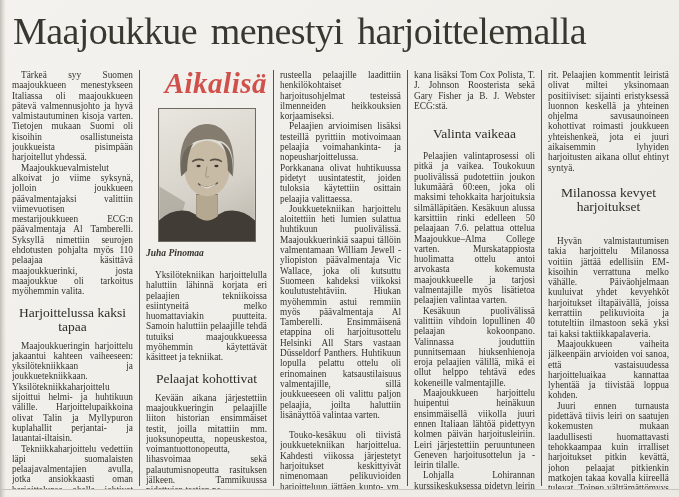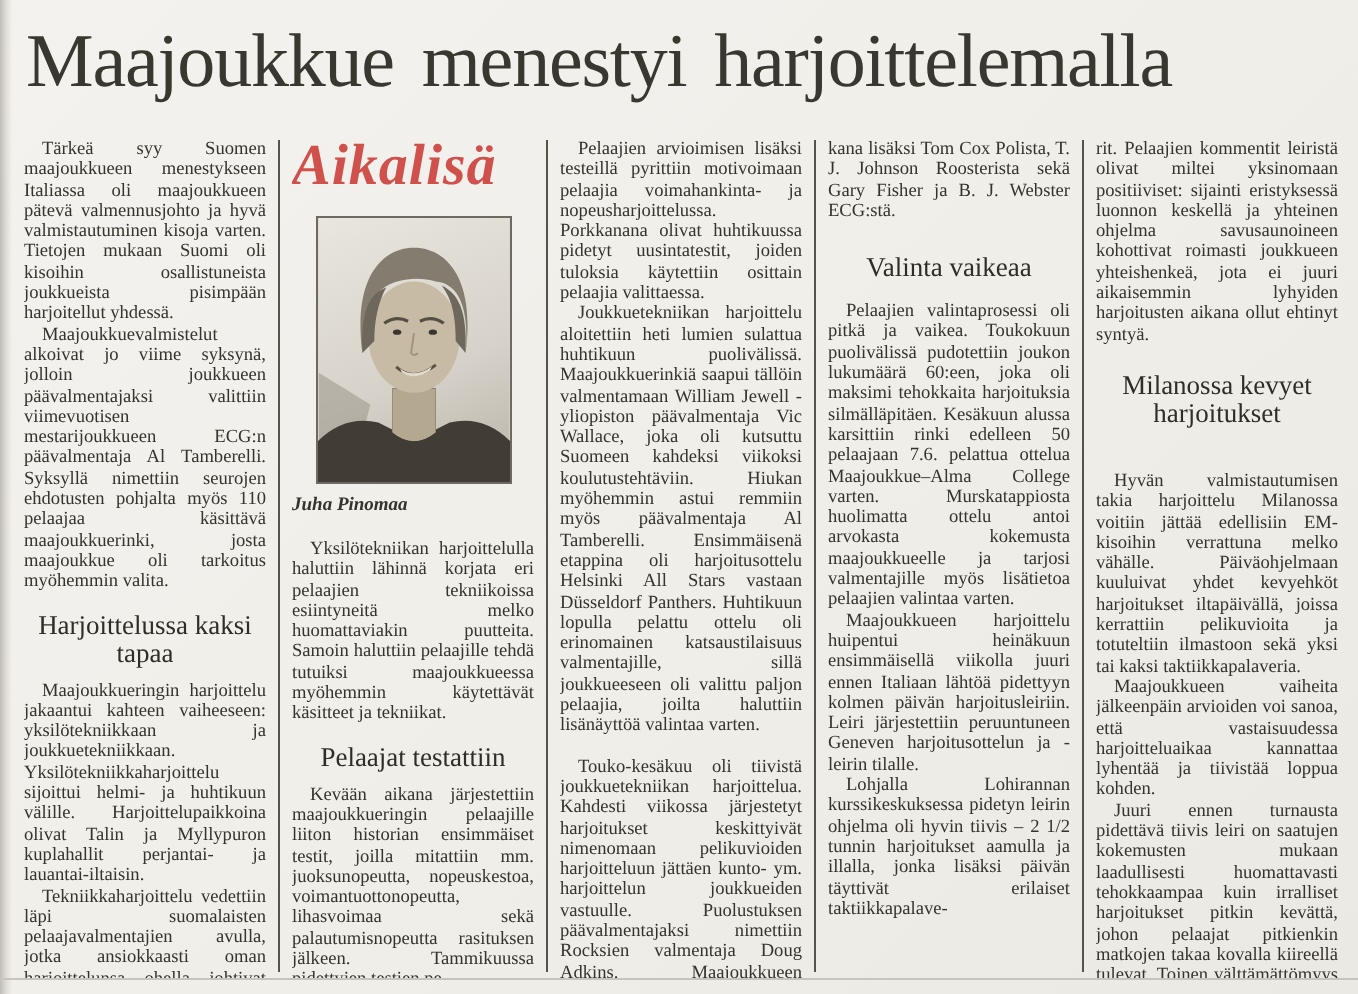--- a/index.html
+++ b/index.html
@@ -43,21 +43,21 @@
   .para.no-indent { text-indent:0; }
   .subhead {
     font-size:13.5px; line-height:14px; font-weight:400;
     text-align:center; margin:9px 0 7px 0; text-indent:0; color:#2f2d27;
   }
   .col5 .subhead { margin:13px 0 22px 0; }
   .col4 .subhead { margin:16px 0 10px 0; }
   .gap-before { margin-top:10px; }
   .masthead {
     font-style:italic; font-weight:700; font-size:29px; line-height:32px;
-    text-align:left; color:#d0504c; margin:-3px 0 9px 0; letter-spacing:0.5px;
+    text-align:right; color:#d0504c; margin:-3px 0 9px 0; letter-spacing:0.5px;
   }
   .photo-frame {
     width:98px; height:134px; margin:0 auto;
     border:1px solid #6e6a62; background:#d9d6cf;
   }
   .photo-frame svg { display:block; width:100%; height:100%; }
   .photo-caption {
     font-style:italic; font-weight:700;
     font-size:9.5px; line-height:11px; margin:6px 0 11px 0; text-indent:0;
   }
@@ -107,38 +107,40 @@
           <path d="M51,52 Q57,49 63,53" stroke="#554e42" stroke-width="1.6" fill="none"></path>
           <ellipse cx="39.5" cy="57.5" rx="2.1" ry="1.3" fill="#3b362d"></ellipse>
           <ellipse cx="57.5" cy="57.5" rx="2.1" ry="1.3" fill="#3b362d"></ellipse>
           <path d="M48,58 L46.5,68 Q48,70 50,68" stroke="#a2937c" stroke-width="1" fill="none"></path>
           <path d="M39,75 Q48,83 59,74" stroke="#5a5245" stroke-width="1.4" fill="none"></path>
           <path d="M41,76 Q48,81 57,75 L56,77 Q48,82 42,78 Z" fill="#e2dccd"></path>
         </svg>
       </div>
       <p class="photo-caption">Juha Pinomaa</p>
       <p class="para">Yksilötekniikan harjoittelulla haluttiin lähinnä korjata eri pelaajien tekniikoissa esiintyneitä melko huomattaviakin puutteita. Samoin haluttiin pelaajille tehdä tutuiksi maajoukkueessa myöhemmin käytettävät käsitteet ja tekniikat.</p>
-      <h2 class="subhead">Pelaajat testattiin</h2>
+      <h2 class="subhead">Pelaajat kohottivat</h2>
       <p class="para">Kevään aikana järjestettiin maajoukkueringin pelaajille liiton historian ensimmäiset testit, joilla mitattiin mm. juoksunopeutta, nopeuskestoa, voimantuottonopeutta, lihasvoimaa sekä palautumisnopeutta rasituksen jälkeen. Tammikuussa pidettyjen testien pe-</p>
     </div>
 
     <div class="rule"></div>
 
     <div class="col col3">
+      <p class="para no-indent">rusteella pelaajille laadittiin henkilökohtaiset harjoitusohjelmat testeissä ilmenneiden heikkouksien korjaamiseksi.</p>
       <p class="para">Pelaajien arvioimisen lisäksi testeillä pyrittiin motivoimaan pelaajia voimahankinta- ja nopeusharjoittelussa. Porkkanana olivat huhtikuussa pidetyt uusintatestit, joiden tuloksia käytettiin osittain pelaajia valittaessa.</p>
       <p class="para">Joukkuetekniikan harjoittelu aloitettiin heti lumien sulattua huhtikuun puolivälissä. Maajoukkuerinkiä saapui tällöin valmentamaan William Jewell -yliopiston päävalmentaja Vic Wallace, joka oli kutsuttu Suomeen kahdeksi viikoksi koulutustehtäviin. Hiukan myöhemmin astui remmiin myös päävalmentaja Al Tamberelli. Ensimmäisenä etappina oli harjoitusottelu Helsinki All Stars vastaan Düsseldorf Panthers. Huhtikuun lopulla pelattu ottelu oli erinomainen katsaustilaisuus valmentajille, sillä joukkueeseen oli valittu paljon pelaajia, joilta haluttiin lisänäyttöä valintaa varten.</p>
       <p class="para gap-before">Touko-kesäkuu oli tiivistä joukkuetekniikan harjoittelua. Kahdesti viikossa järjestetyt harjoitukset keskittyivät nimenomaan pelikuvioiden harjoitteluun jättäen kunto- ym. harjoittelun joukkueiden vastuulle. Puolustuksen päävalmentajaksi nimettiin Rocksien valmentaja Doug Adkins. Maajoukkueen apuvalmentajina toimivat touko-kesäkuun ai-</p>
     </div>
 
     <div class="rule"></div>
 
     <div class="col col4">
       <p class="para no-indent">kana lisäksi Tom Cox Polista, T. J. Johnson Roosterista sekä Gary Fisher ja B. J. Webster ECG:stä.</p>
       <h2 class="subhead">Valinta vaikeaa</h2>
       <p class="para">Pelaajien valintaprosessi oli pitkä ja vaikea. Toukokuun puolivälissä pudotettiin joukon lukumäärä 60:een, joka oli maksimi tehokkaita harjoituksia silmälläpitäen. Kesäkuun alussa karsittiin rinki edelleen 50 pelaajaan 7.6. pelattua ottelua Maajoukkue–Alma College varten. Murskatappiosta huolimatta ottelu antoi arvokasta kokemusta maajoukkueelle ja tarjosi valmentajille myös lisätietoa pelaajien valintaa varten.</p>
+      <p class="para">Kesäkuun puolivälissä valittiin vihdoin lopullinen 40 pelaajan kokoonpano. Valinnassa jouduttiin punnitsemaan hiuksenhienoja eroja pelaajien välillä, mikä ei ollut helppo tehtävä edes kokeneille valmentajille.</p>
       <p class="para">Maajoukkueen harjoittelu huipentui heinäkuun ensimmäisellä viikolla juuri ennen Italiaan lähtöä pidettyyn kolmen päivän harjoitusleiriin. Leiri järjestettiin peruuntuneen Geneven harjoitusottelun ja -leirin tilalle.</p>
       <p class="para">Lohjalla Lohirannan kurssikeskuksessa pidetyn leirin ohjelma oli hyvin tiivis – 2 1/2 tunnin harjoitukset aamulla ja illalla, jonka lisäksi päivän täyttivät erilaiset taktiikkapalave-</p>
     </div>
 
     <div class="rule"></div>
 
     <div class="col col5">
       <p class="para no-indent">rit. Pelaajien kommentit leiristä olivat miltei yksinomaan positiiviset: sijainti eristyksessä luonnon keskellä ja yhteinen ohjelma savusaunoineen kohottivat roimasti joukkueen yhteishenkeä, jota ei juuri aikaisemmin lyhyiden harjoitusten aikana ollut ehtinyt syntyä.</p>
       <h2 class="subhead">Milanossa kevyet harjoitukset</h2>
       <p class="para">Hyvän valmistautumisen takia harjoittelu Milanossa voitiin jättää edellisiin EM-kisoihin verrattuna melko vähälle. Päiväohjelmaan kuuluivat yhdet kevyehköt harjoitukset iltapäivällä, joissa kerrattiin pelikuvioita ja totuteltiin ilmastoon sekä yksi tai kaksi taktiikkapalaveria.</p>

